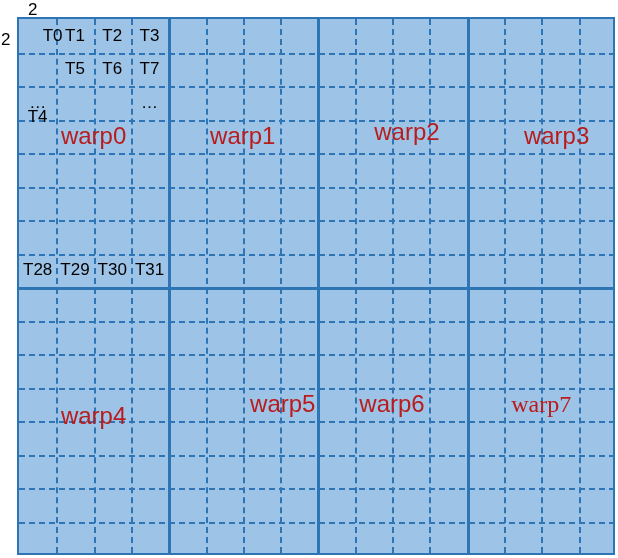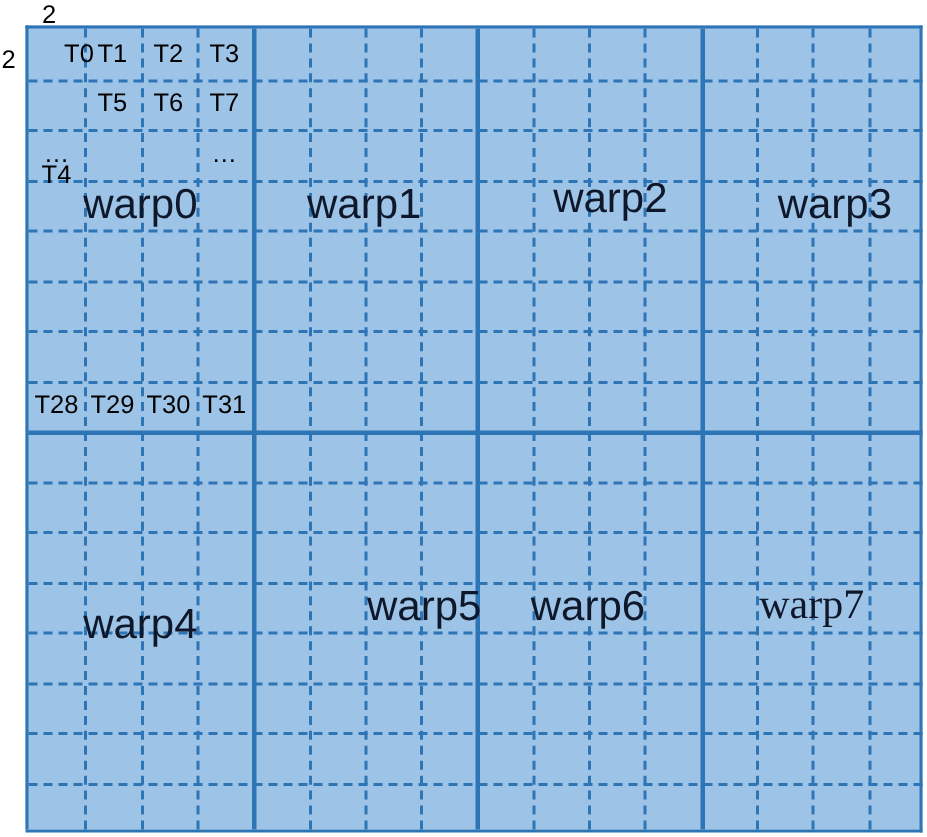--- a/index.html
+++ b/index.html
@@ -78,22 +78,22 @@
     white-space:nowrap;
     pointer-events:none;
   }
 
   
   .warp-label{
     position:absolute;
     display:flex;
     align-items:center;
     justify-content:center;
-    font-size:28px;
-    color:#0f172a;
+    font-size:24px;
+    color:#b91c1c;
     white-space:nowrap;
   }
 </style>
 </head>
 <body>
 
 <div id="stage">
 
   <span class="axis-label" id="label-top">2</span>
 

